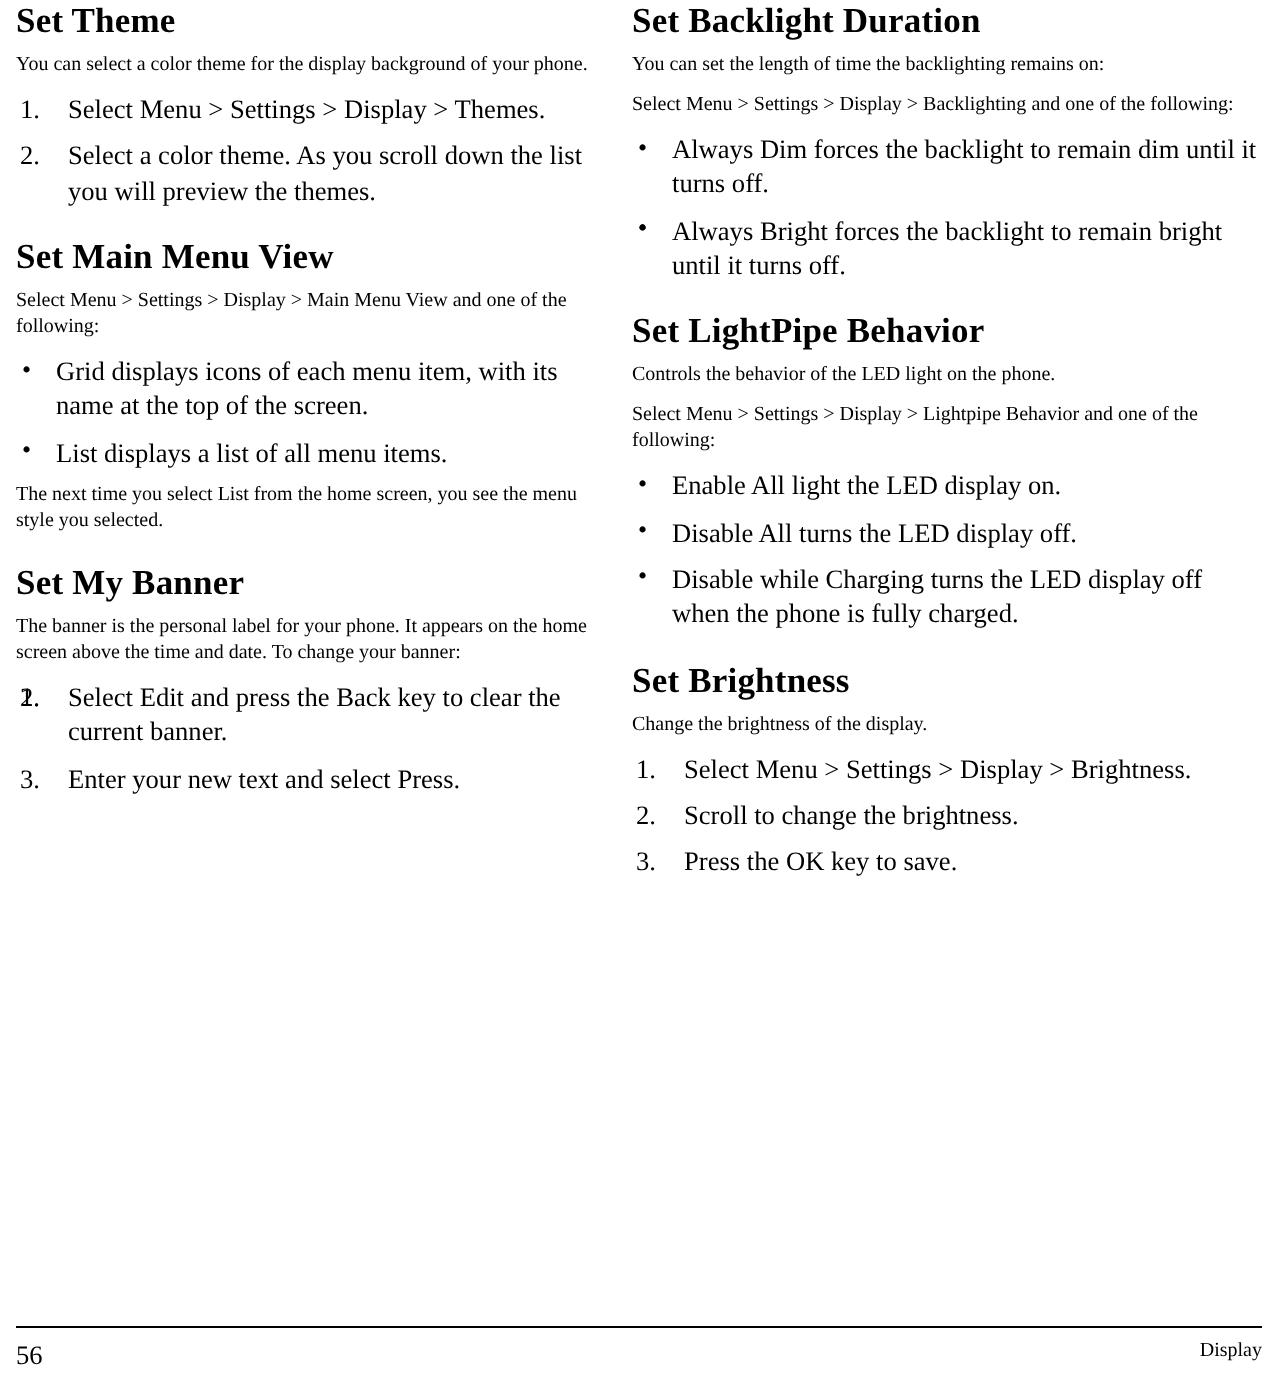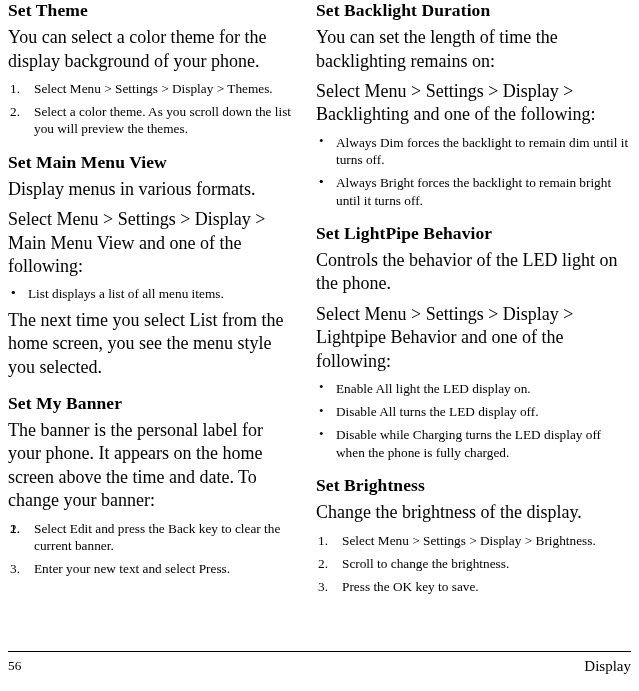--- a/index.html
+++ b/index.html
@@ -48,21 +48,21 @@
     font-size: 17.5px;
     margin: 0 0 6px 0;
     padding: 0;
     line-height: 1.15;
     letter-spacing: 0.1px;
   }
   h2.sec.tight {
     margin-top: 14px;
   }
   p.body {
-    font-size: 18px;
+    font-size: 10px;
     line-height: 1.30;
     margin: 0 0 7px 0;
     padding: 0;
     text-align: left;
   }
   ol.steps {
     margin: 0 0 6px 0;
     padding: 0;
     list-style: none;
     counter-reset: stepnum;
@@ -101,63 +101,62 @@
     line-height: 1.30;
   }
   b {
     font-weight: normal;
   }
   .footer {
     position: absolute;
     left: 0;
     bottom: 0;
     width: 639px;
-    height: 40px;
+    height: 28px;
   }
   .footer-rule {
     position: absolute;
     left: 8px;
     top: 0;
     width: 623px;
     height: 1px;
     background: #000000;
   }
   .footer-left {
     position: absolute;
     left: 8px;
     top: 7px;
     font-size: 13.3px;
   }
   .footer-right {
     position: absolute;
     right: 8px;
     top: 7px;
-    font-size: 15px;
+    font-size: 10px;
   }
 </style>
 </head>
 <body>
 
 <div class="page">
   <div class="columns">
 
     <div class="col col-left">
 
       <h2 class="sec">Set Theme</h2>
       <p class="body">You can select a color theme for the display background of your phone.</p>
       <ol class="steps">
         <li><span class="num">1.</span><span class="rt"><span>Select </span><b>Menu &gt; Settings &gt; Display &gt; Themes</b><span>.</span></span></li>
         <li><span class="num">2.</span><span class="rt"><span>Select a color theme. As you scroll down the list you will preview the themes.</span></span></li>
       </ol>
 
       <h2 class="sec tight">Set Main Menu View</h2>
-      <p class="body">Display menus in various formats.</p>
       <p class="body rt"><span>Select </span><b>Menu &gt; Settings &gt; Display &gt; Main Menu View</b><span> and one of the following:</span></p>
       <ul class="bullets">
-        <li><span class="bullet">•</span></li>
+        <li><span class="bullet">•</span><span class="rt"><b>Grid</b><span> displays icons of each menu item, with its name at the top of the screen.</span></span></li>
         <li><span class="bullet">•</span><span class="rt"><b>List</b><span> displays a list of all menu items.</span></span></li>
       </ul>
       <p class="body rt"><span>The next time you select </span><b>List</b><span> from the home screen, you see the menu style you selected.</span></p>
 
       <h2 class="sec tight">Set My Banner</h2>
       <p class="body">The banner is the personal label for your phone. It appears on the home screen above the time and date. To change your banner:</p>
       <ol class="steps">
         <li><span class="num">1.</span></li>
         <li><span class="num">2.</span><span class="rt"><span>Select </span><b>Edit</b><span> and press the </span><b>Back</b><span> key to clear the current banner.</span></span></li>
         <li><span class="num">3.</span><span class="rt"><span>Enter your new text and select </span><b>Press</b><span>.</span></span></li>

